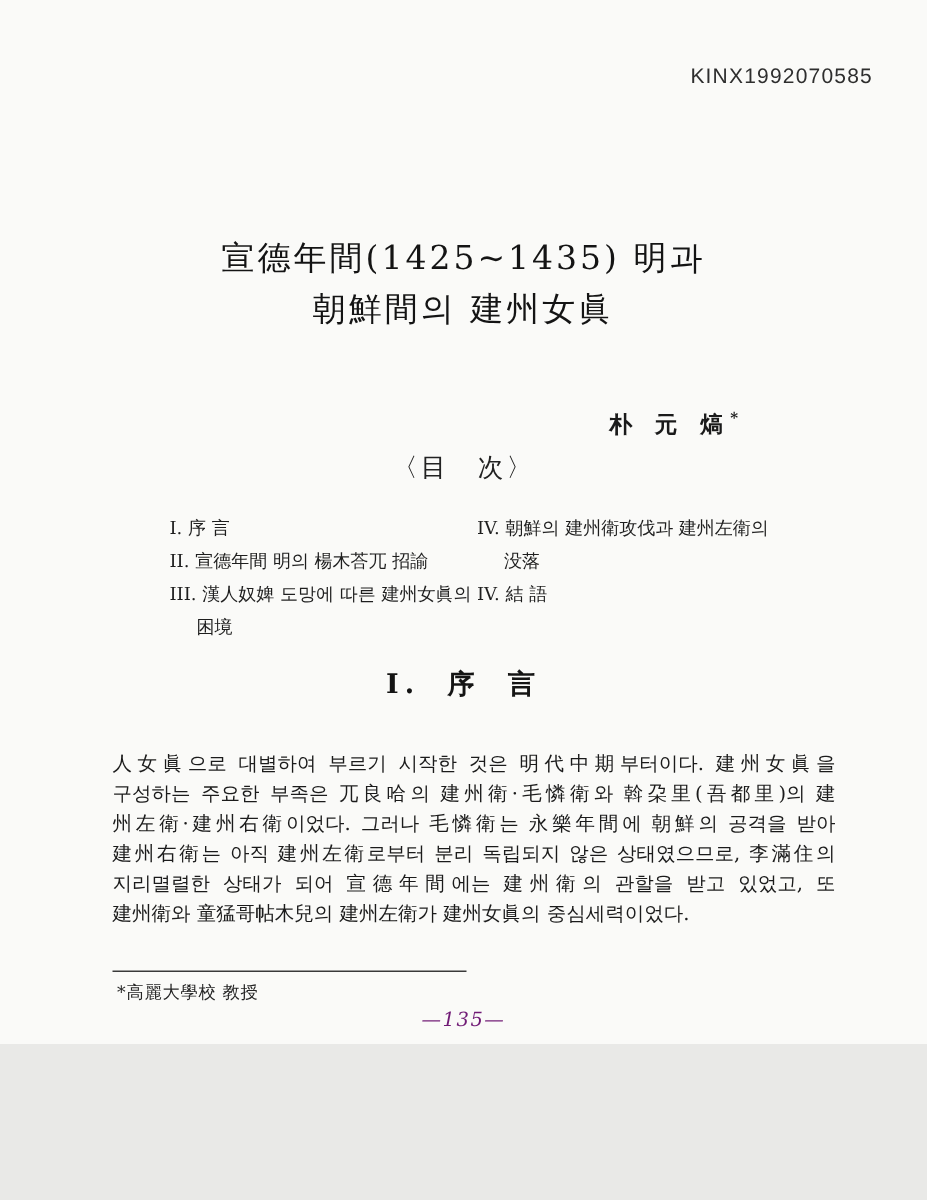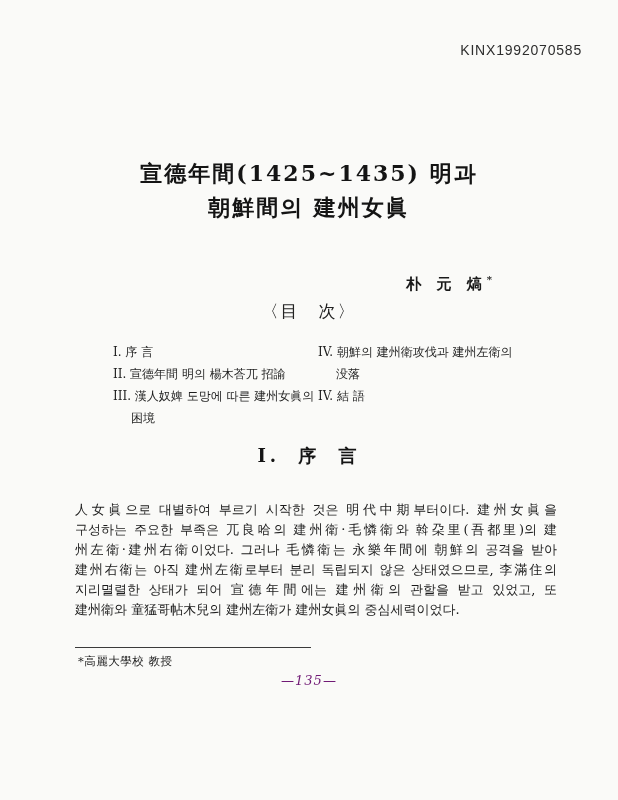--- a/index.html
+++ b/index.html
@@ -3,21 +3,21 @@
 <meta charset="utf-8">
 <style>
   html, body {
     margin: 0;
     padding: 0;
     background: #e9e9e7;
   }
   .page {
     position: relative;
     width: 618px;
-    height: 800px;
+    height: 696px;
     margin: 0 auto;
     background: #fafaf8;
     color: #1c1c1c;
     font-family: "DejaVu Serif", "Liberation Serif", serif;
     overflow: hidden;
   }
   .doc-id {
     position: absolute;
     top: 42px;
     right: 36px;
@@ -27,21 +27,21 @@
     color: #2e2e2e;
   }
   .title {
     position: absolute;
     top: 156px;
     left: 0;
     width: 100%;
     margin: 0;
     text-align: center;
     font-size: 22px;
-    font-weight: bold;
+    font-weight: normal;
     line-height: 34px;
     letter-spacing: 2px;
     color: #141414;
   }
   .title-line { display: block; }
   .author {
     position: absolute;
     top: 274px;
     right: 126px;
     font-size: 15px;

